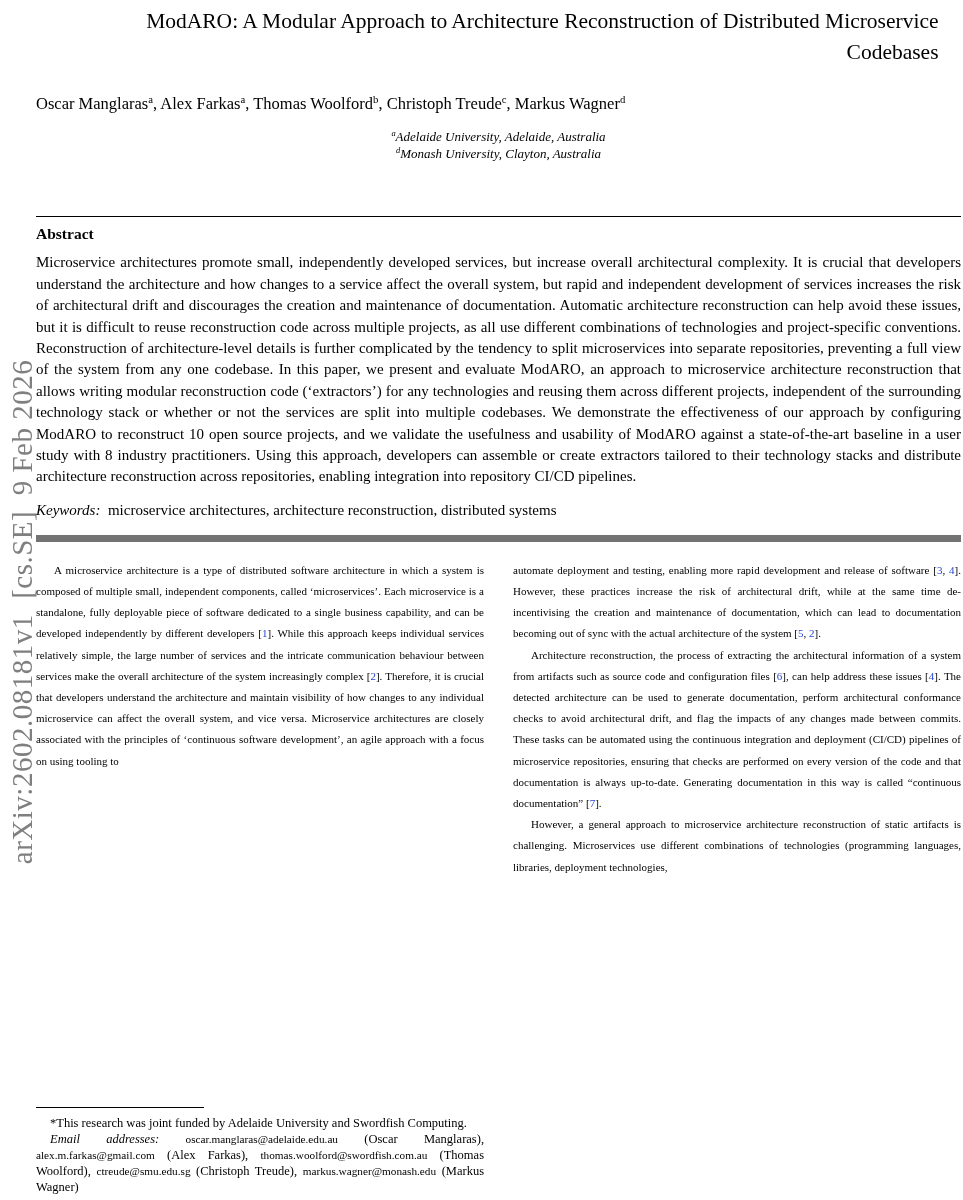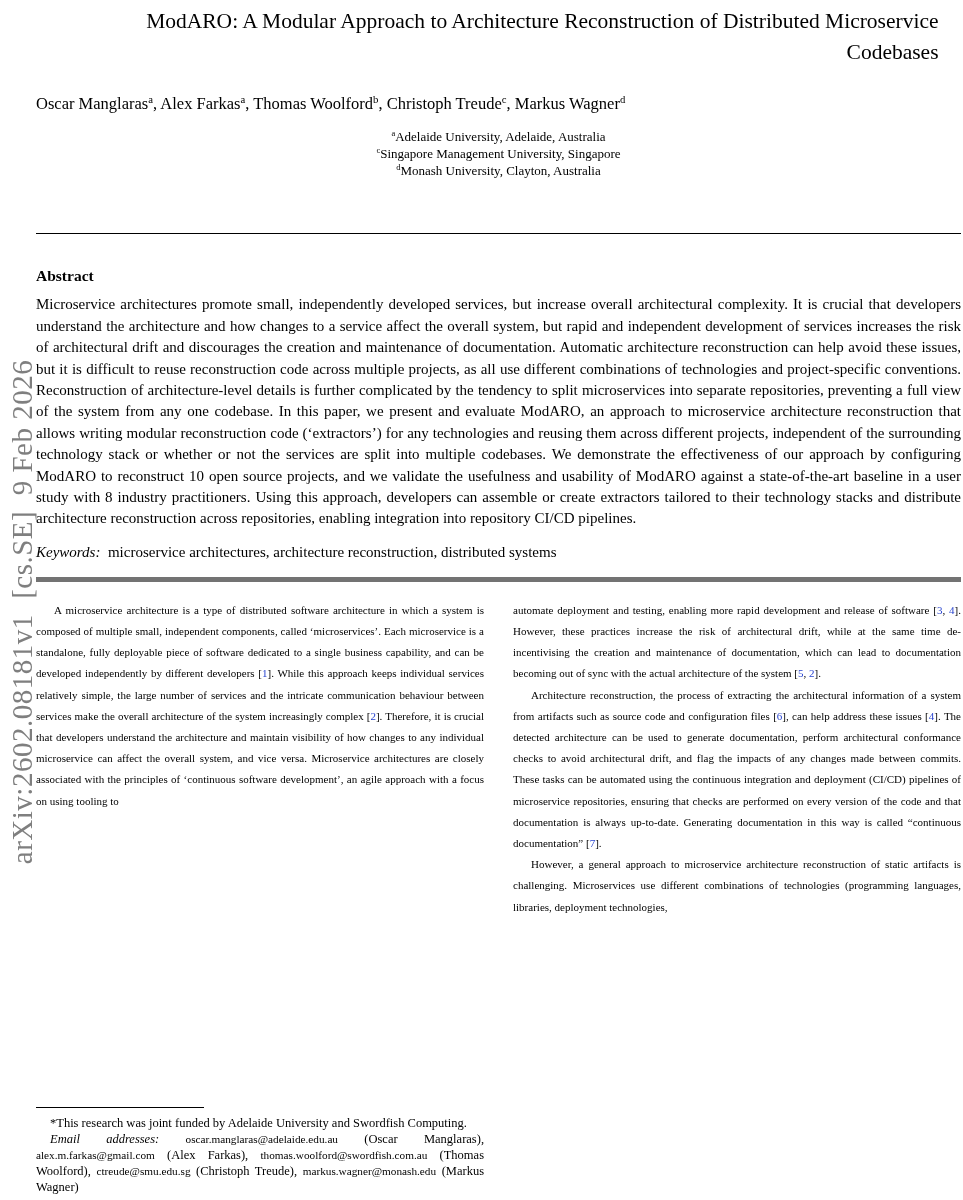--- a/index.html
+++ b/index.html
@@ -13,27 +13,27 @@
     overflow:hidden;
   }
   .content { position:absolute; left:36px; top:6px; width:925px; }
 
   .title {
     font-size:21.5px; font-weight:400; text-align:right;
     line-height:1.45; max-width:880px; margin:0 auto;
   }
   .authors { font-size:16.5px; margin-top:26px; }
   sup { font-size:0.65em; line-height:0; }
-  .affiliations { margin-top:14px; text-align:center; font-size:13px; line-height:17px; }
+  .affiliations { margin-top:14px; text-align:center; font-size:13px; line-height:17px; font-style:italic; }
 
   .frontmatter {
     margin-top:54px;
     border-top:1px solid #000;
-    border-bottom:5px solid #737373;
-    padding:33px 0 16px;
+    border-bottom:7px solid #737373;
+    padding:8px 0 16px;
   }
   .abs-head { font-size:15.5px; font-weight:700; margin-bottom:9px; }
   .abstract { font-size:15px; line-height:21.4px; text-align:justify; }
   .keywords { margin-top:14px; font-size:15px; }
 
   .columns { display:flex; gap:29px; margin-top:18px; }
   .col { width:448px; }
   .sec-head { font-size:15px; font-weight:700; margin:4px 0 16px; }
   .body { font-size:11px; line-height:21.2px; text-align:justify; text-indent:18px; }
   .body.noindent { text-indent:0; }
@@ -65,21 +65,20 @@
   <div class="arxiv-strip">arXiv:2602.08181v1  [cs.SE]  9 Feb 2026</div>
 
   <div class="content">
 
     <h1 class="title">ModARO: A Modular Approach to Architecture Reconstruction of Distributed Microservice Codebases</h1>
 
     <p class="authors"><span>Oscar Manglaras</span><sup>a</sup><span>, Alex Farkas</span><sup>a</sup><span>, Thomas Woolford</span><sup>b</sup><span>, Christoph Treude</span><sup>c</sup><span>, Markus Wagner</span><sup>d</sup></p>
 
     <div class="affiliations">
       <p class="affil"><sup>a</sup><span>Adelaide University, Adelaide, Australia</span></p>
-      <p class="affil"><sup>c</sup><span>Singapore Management University, Singapore</span></p>
       <p class="affil"><sup>d</sup><span>Monash University, Clayton, Australia</span></p>
     </div>
 
     <div class="frontmatter">
       <h2 class="abs-head">Abstract</h2>
       <p class="abstract">Microservice architectures promote small, independently developed services, but increase overall architectural complexity. It is crucial that developers understand the architecture and how changes to a service affect the overall system, but rapid and independent development of services increases the risk of architectural drift and discourages the creation and maintenance of documentation. Automatic architecture reconstruction can help avoid these issues, but it is difficult to reuse reconstruction code across multiple projects, as all use different combinations of technologies and project-specific conventions. Reconstruction of architecture-level details is further complicated by the tendency to split microservices into separate repositories, preventing a full view of the system from any one codebase. In this paper, we present and evaluate ModARO, an approach to microservice architecture reconstruction that allows writing modular reconstruction code (‘extractors’) for any technologies and reusing them across different projects, independent of the surrounding technology stack or whether or not the services are split into multiple codebases. We demonstrate the effectiveness of our approach by configuring ModARO to reconstruct 10 open source projects, and we validate the usefulness and usability of ModARO against a state-of-the-art baseline in a user study with 8 industry practitioners. Using this approach, developers can assemble or create extractors tailored to their technology stacks and distribute architecture reconstruction across repositories, enabling integration into repository CI/CD pipelines.</p>
       <p class="keywords"><span class="it">Keywords:</span><span>&nbsp; microservice architectures, architecture reconstruction, distributed systems</span></p>
     </div>
 
     <div class="columns">

